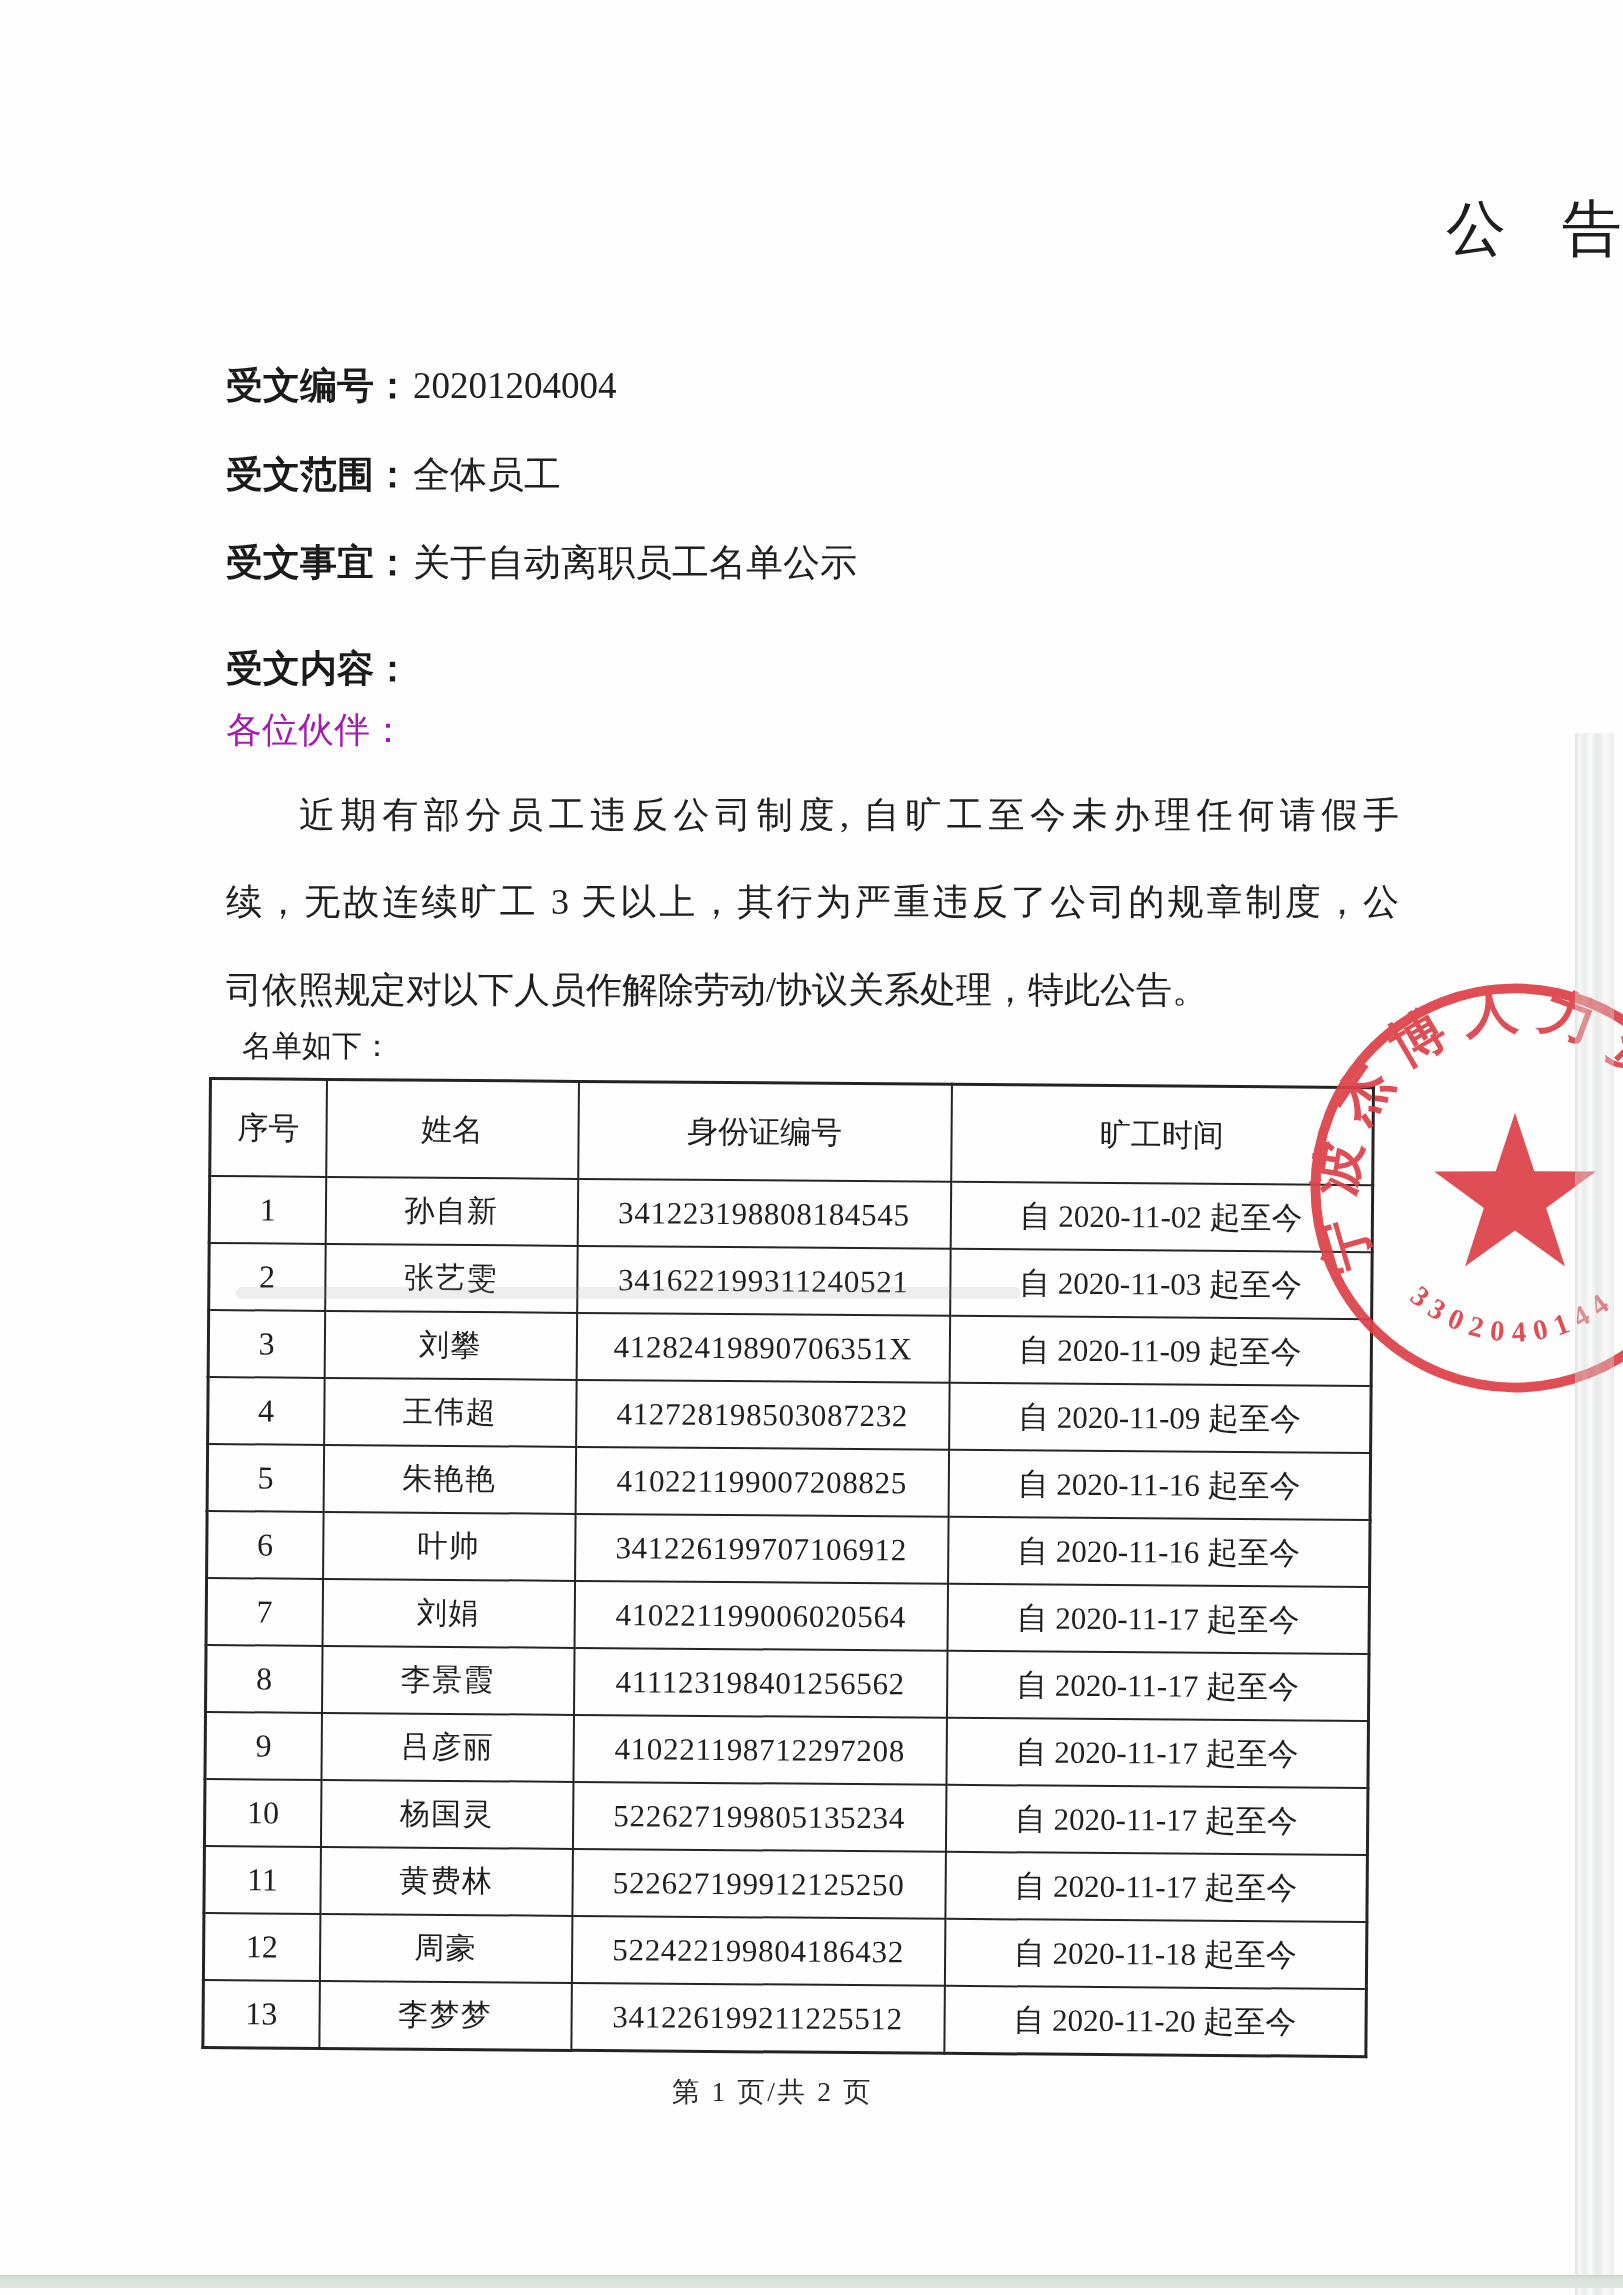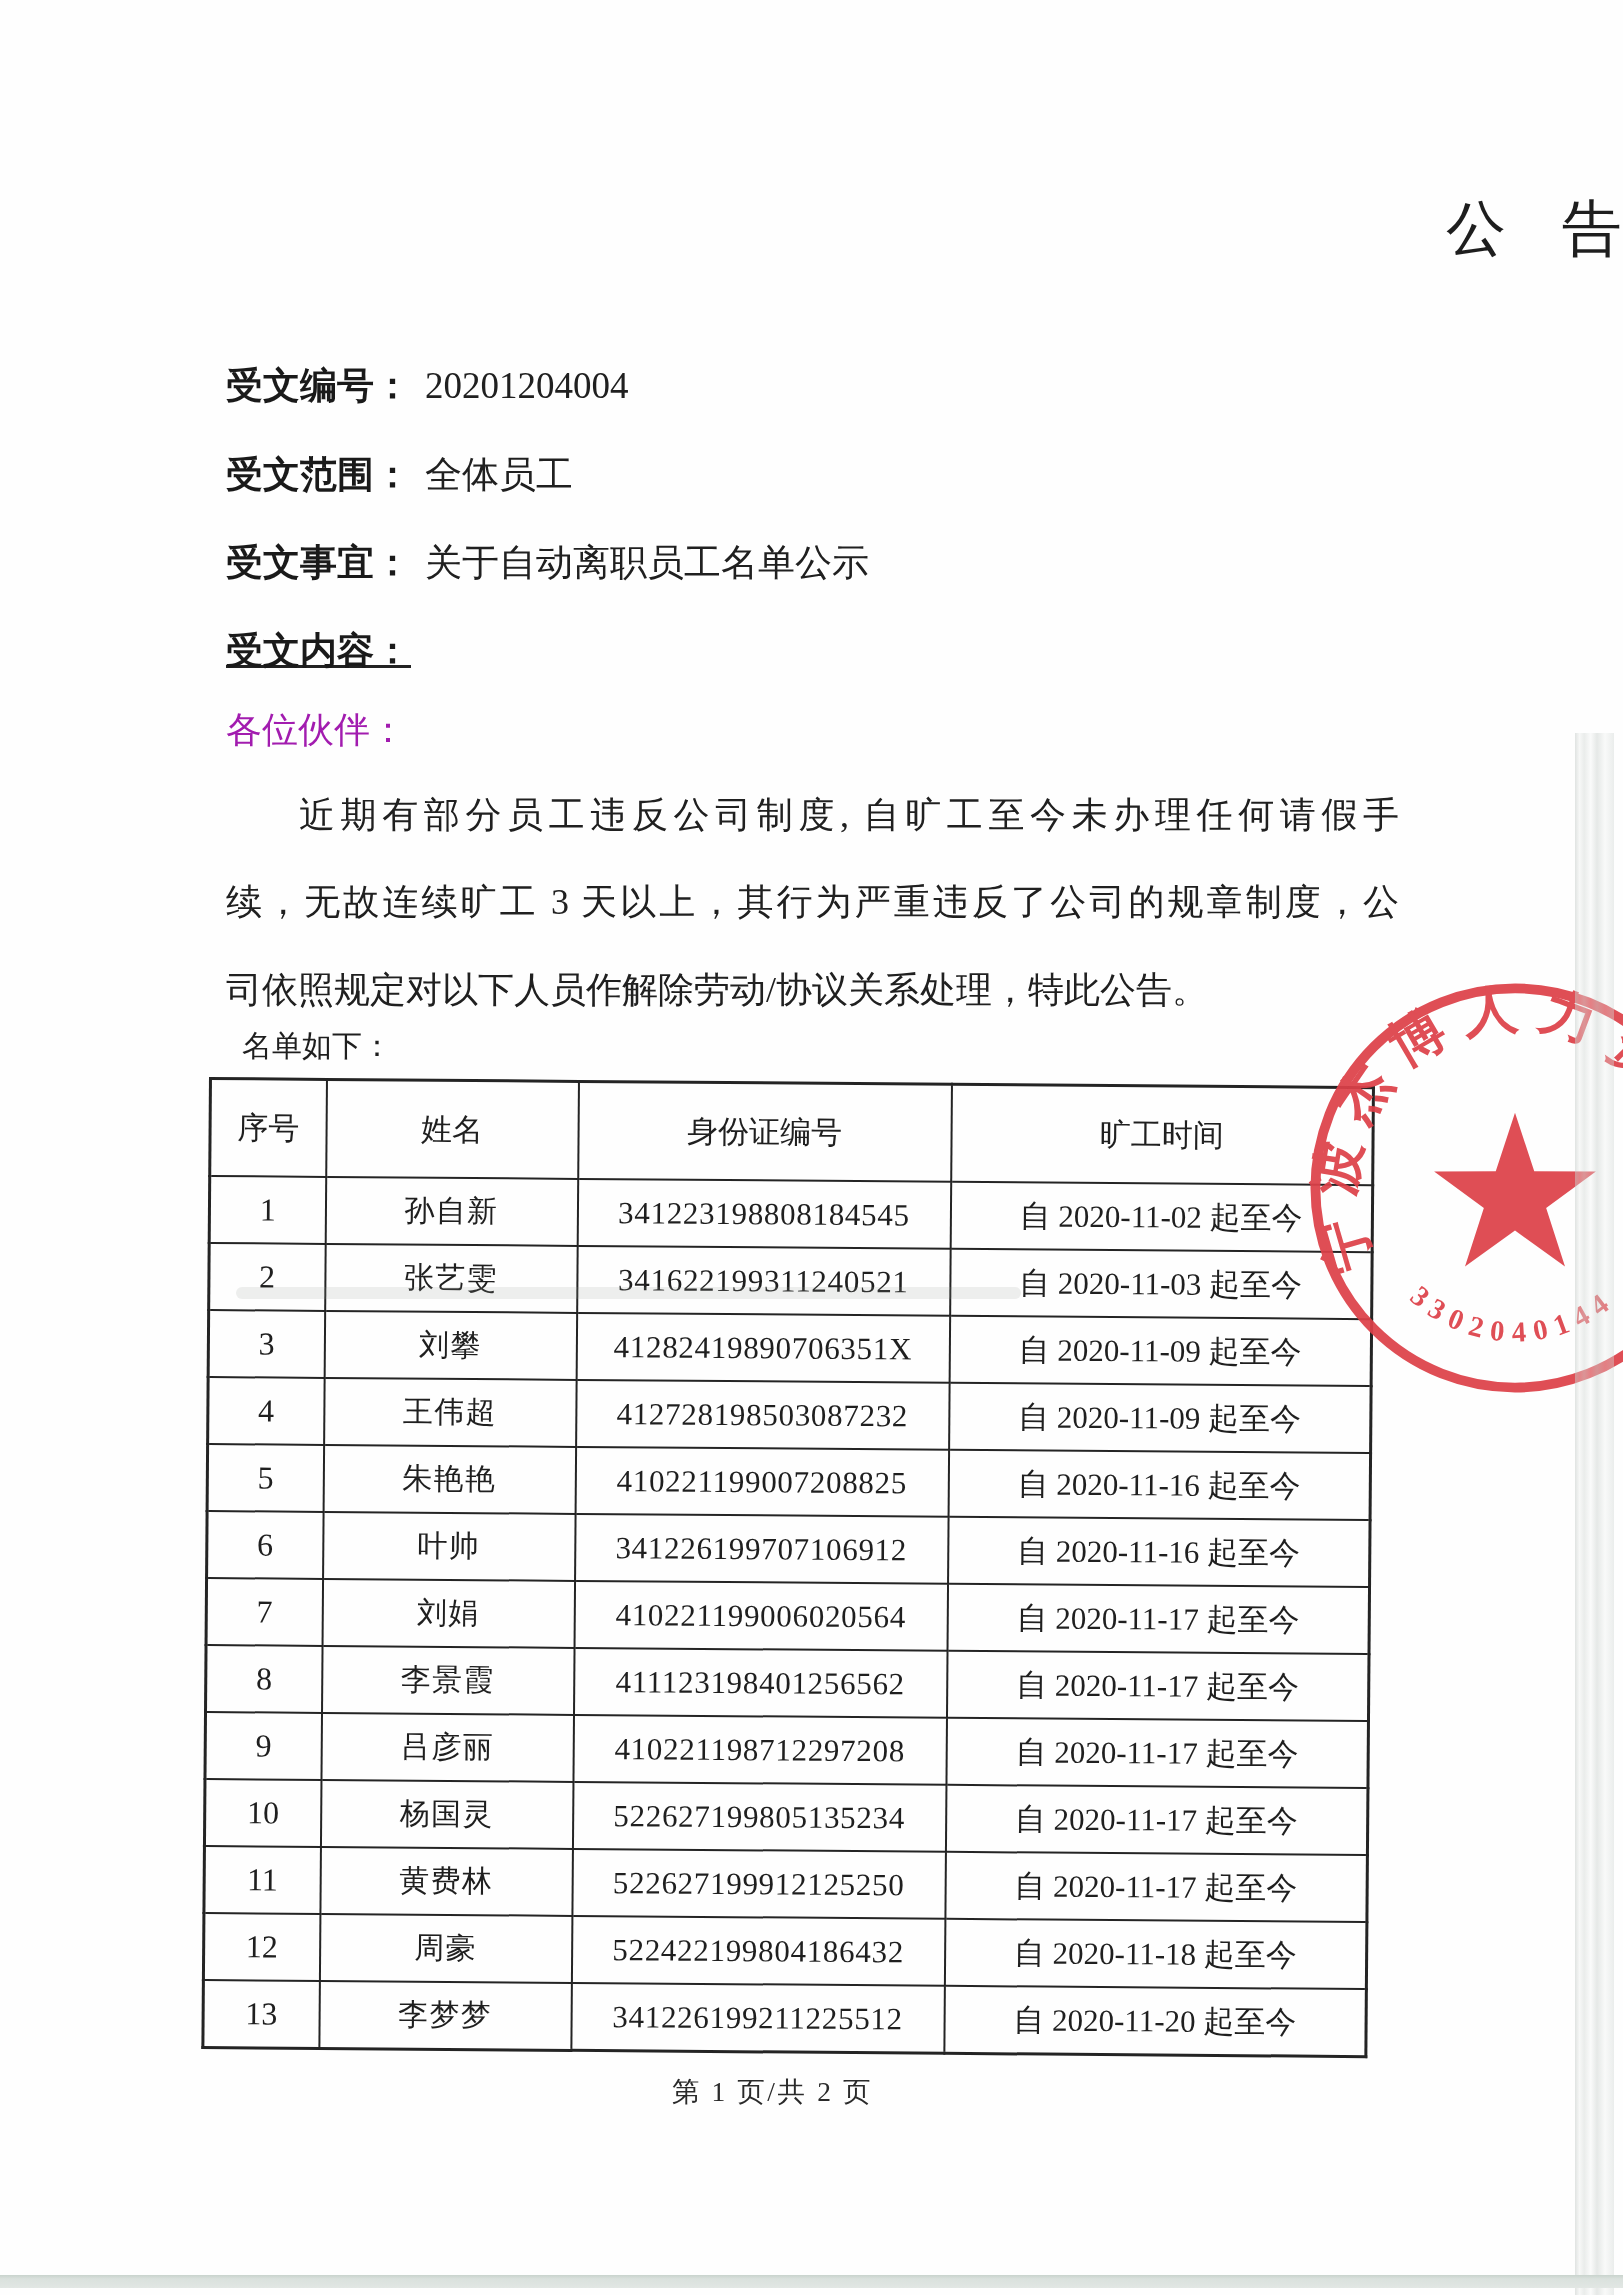--- a/index.html
+++ b/index.html
@@ -11,22 +11,22 @@
     font-family:"Liberation Serif","DejaVu Serif",serif;
     color:#222;
   }
   .title{
     position:absolute;top:189px;left:0;width:1623px;margin:0;
     text-align:right;font-size:60px;font-weight:500;
     word-spacing:38px;letter-spacing:1.3px;color:#1e1e1e;
   }
   .field{position:absolute;left:226px;font-size:37px;white-space:nowrap;}
   .field .lbl{font-weight:700;color:#1a1a1a;margin-top:32px;}
-  .field .val{font-weight:400;margin-left:14px;color:#202020;}
-  .f1{top:361px;} .f2{top:450px;} .f3{top:538px;} .f4{top:626px;text-decoration:underline;}
+  .field .val{font-weight:400;margin-left:2px;color:#202020;}
+  .f1{top:361px;} .f2{top:450px;} .f3{top:538px;} .f4{top:644px;}
   .salutation{position:absolute;left:226px;top:706px;font-size:36px;color:#a21caf;}
   .bodyline{
     position:absolute;left:226px;width:1173px;font-size:36px;color:#202020;
     text-align:justify;text-align-last:justify;
   }
   .l1{top:791px;text-indent:73px;}
   .l2{top:878px;}
   .l3{top:966px;text-align:left;text-align-last:left;}
   .list-intro{position:absolute;left:242px;top:1026px;font-size:30px;color:#1e1e1e;}
   .table-wrap{

